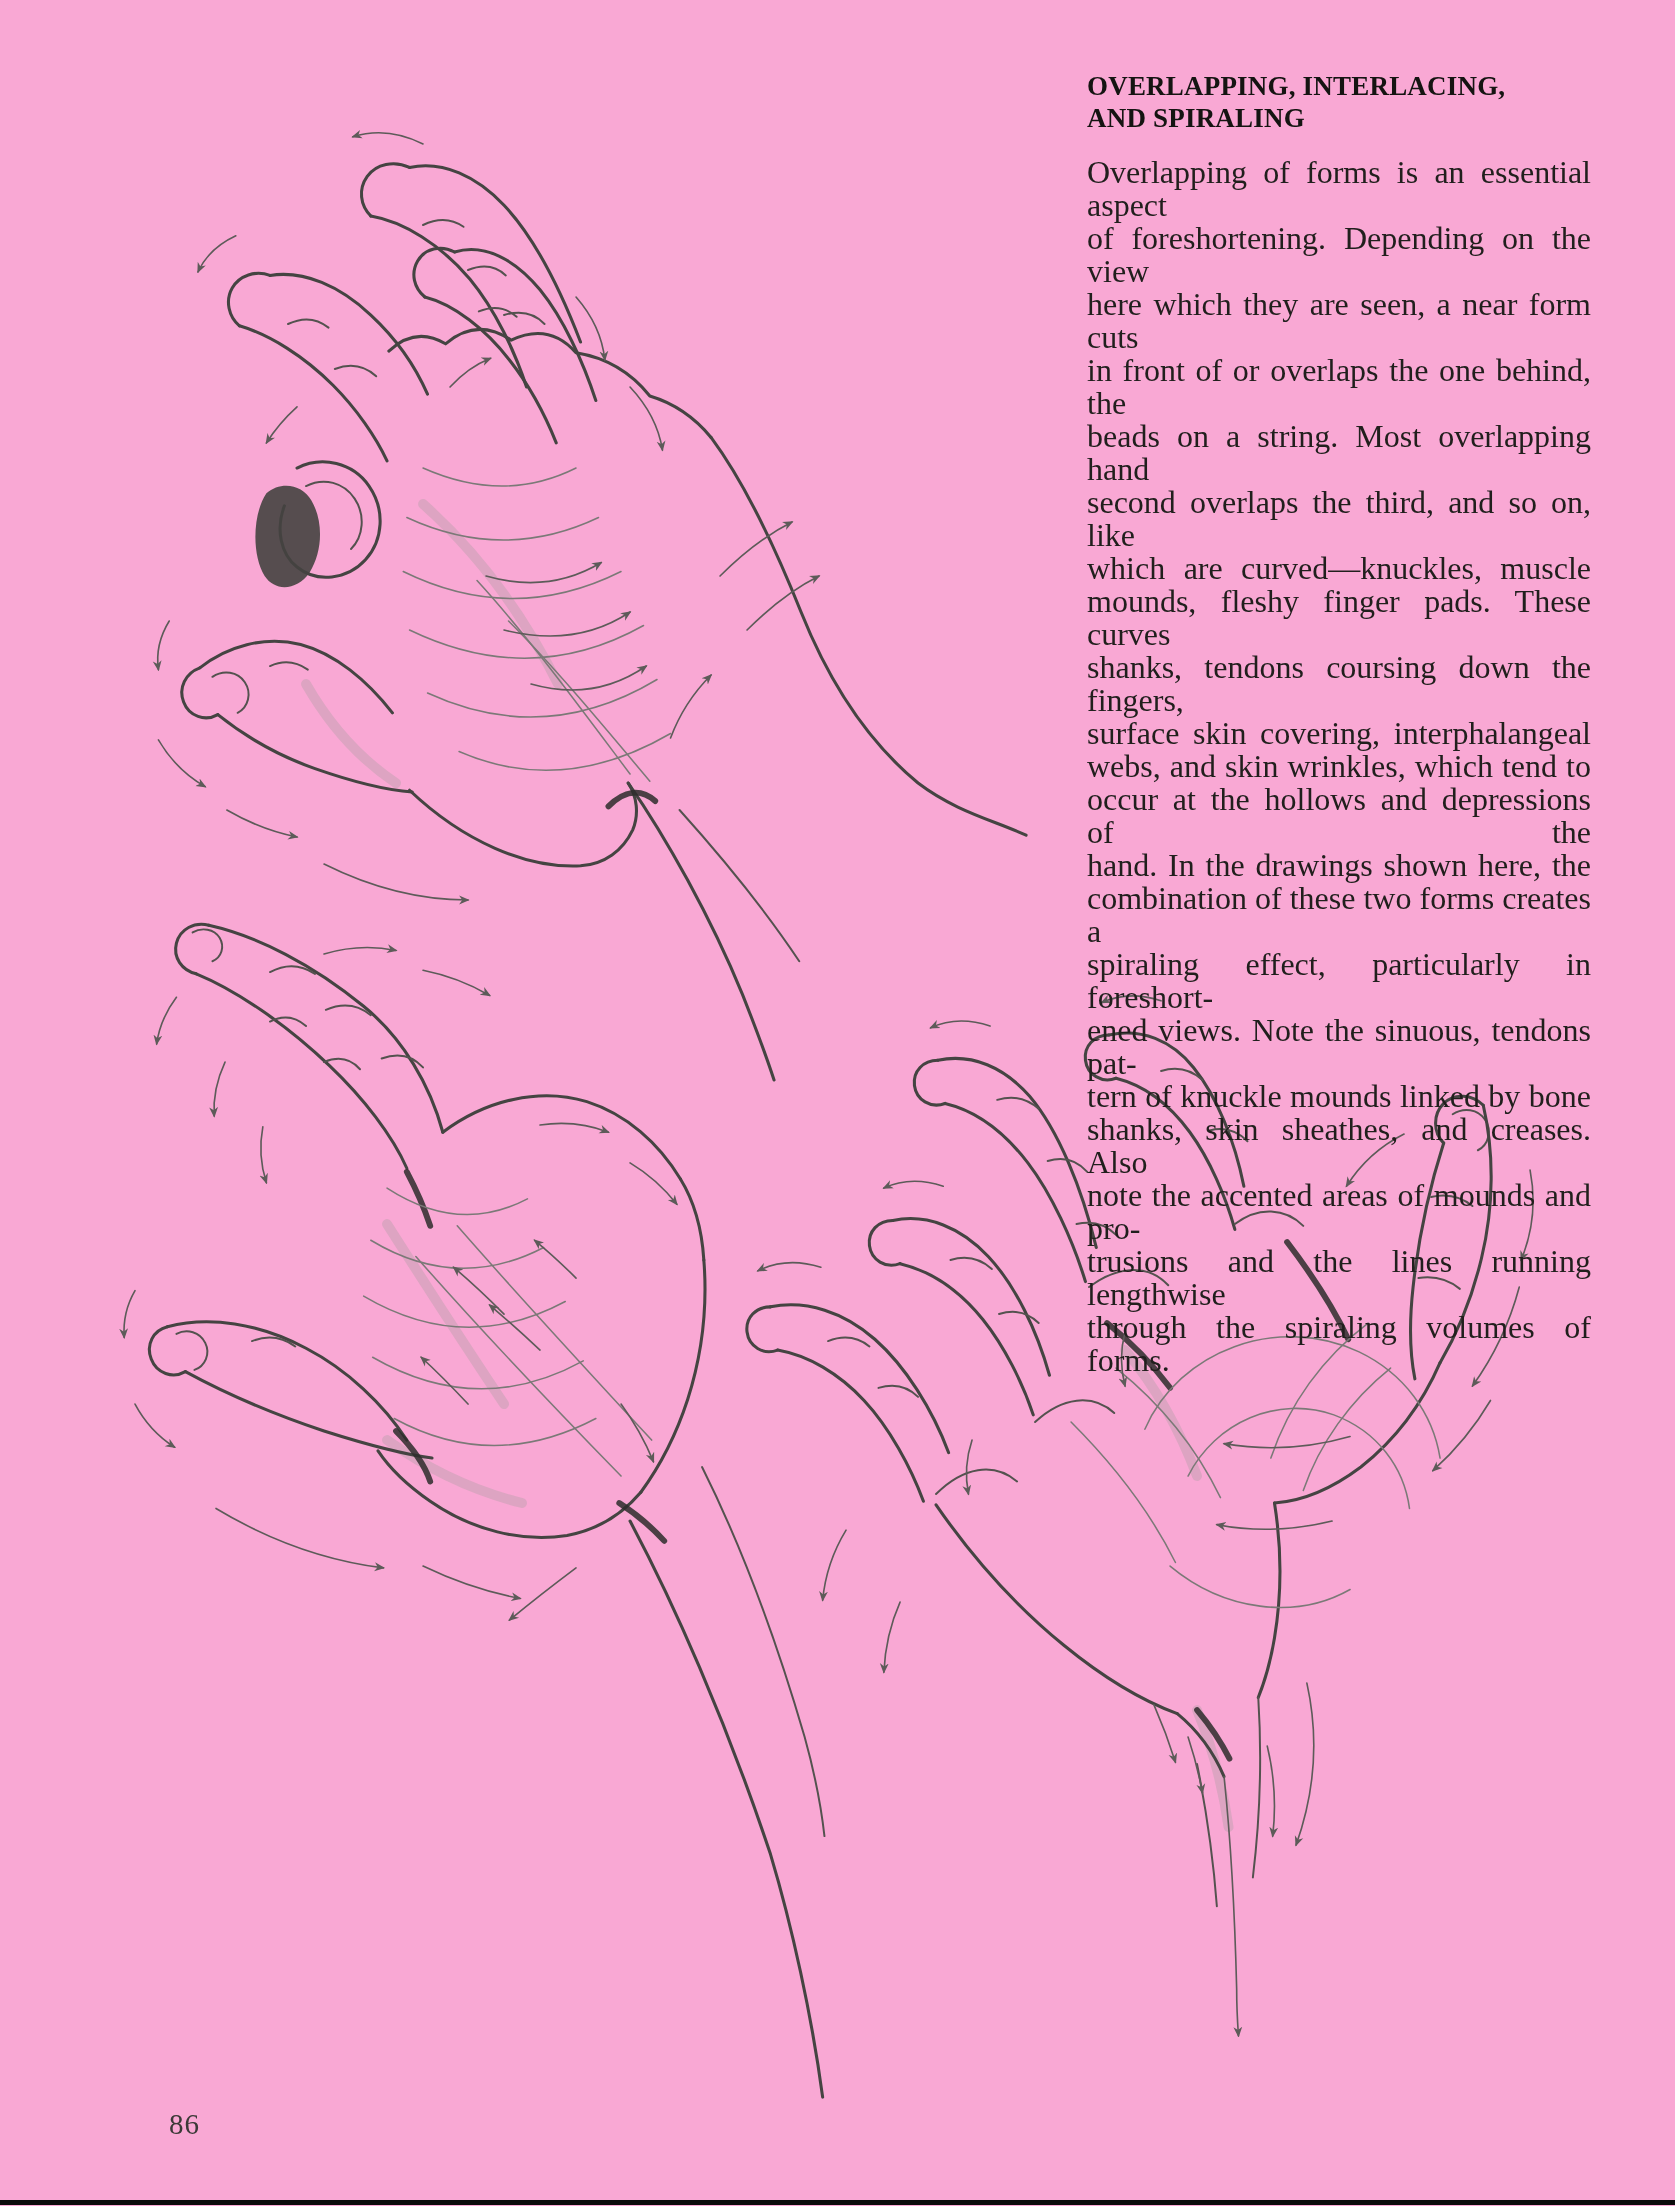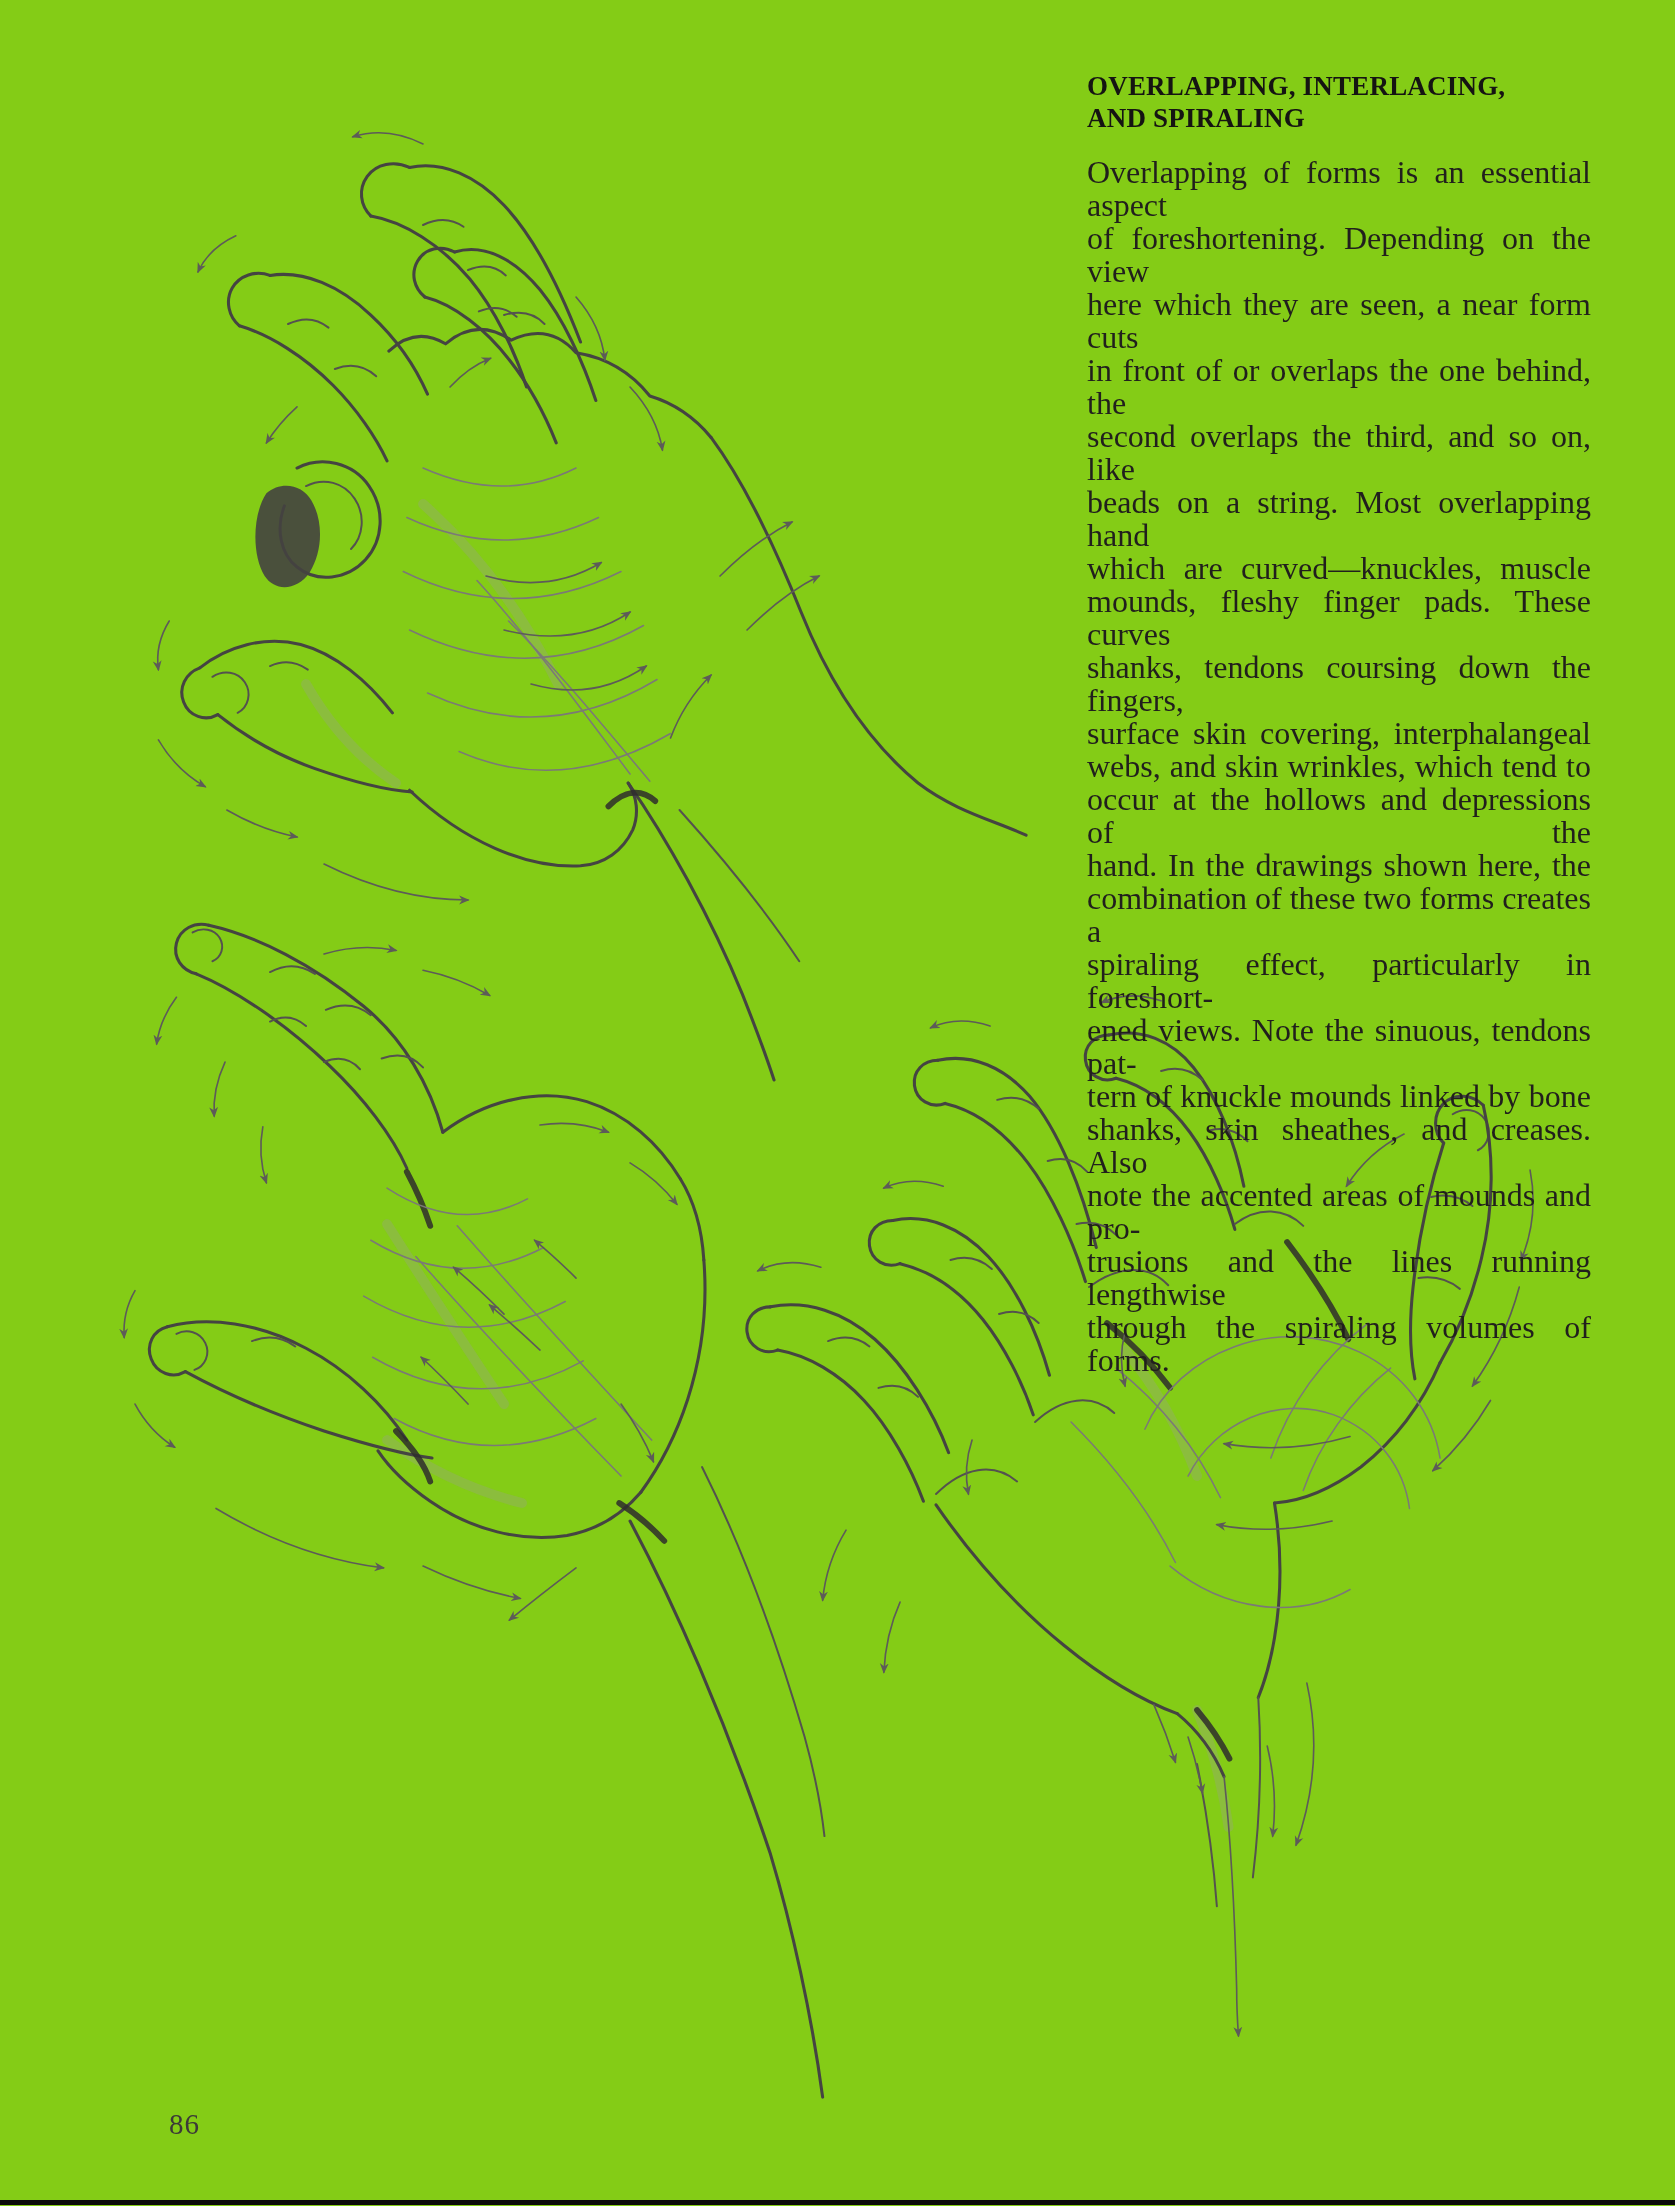--- a/index.html
+++ b/index.html
@@ -1,19 +1,19 @@
 <!DOCTYPE html>
 <html style="font-size:14.4px"><head>
 <meta charset="utf-8">
 <style>
   html,body { margin:0; padding:0; }
   body { width:1675px; height:2206px; position:relative; background:#e9e9e9; }
   .page {
     position:absolute; left:0; top:0; width:1675px; height:2206px;
-    background:#84cc16; overflow:hidden;
+    background:#f9a8d4; overflow:hidden;
     font-family:"Liberation Serif", serif; color:#1e1d1b;
   }
   #art { position:absolute; left:0; top:0; width:1675px; height:2206px; }
 
   .text-col {
     position:absolute; left:1087px; top:70px; width:504px;
   }
   .heading { font-weight:bold; font-size:27px; line-height:32px; letter-spacing:0.2px; color:#151412; }
   .heading .hline { white-space:nowrap; }
   .body-block { margin-top:21.6px; font-size:32px; line-height:33px; color:#211f1d; }
@@ -275,22 +275,22 @@
 
     <div class="hline">OVERLAPPING, INTERLACING,</div>
         <div class="hline">AND SPIRALING</div>
       </div>
     <div class="body-block">
 
     <div class="bl">Overlapping of forms is an essential aspect</div>
         <div class="bl">of foreshortening. Depending on the view</div>
         <div class="bl">here which they are seen, a near form cuts</div>
         <div class="bl">in front of or overlaps the one behind, the</div>
+        <div class="bl">beads on a string. Most overlapping hand</div>
         <div class="bl">second overlaps the third, and so on, like</div>
-        <div class="bl">beads on a string. Most overlapping hand</div>
         <div class="bl">which are curved—knuckles, muscle</div>
         <div class="bl">mounds, fleshy finger pads. These curves</div>
         <div class="bl">shanks, tendons coursing down the fingers,</div>
         <div class="bl">surface skin covering, interphalangeal</div>
         <div class="bl">webs, and skin wrinkles, which tend to</div>
         <div class="bl">occur at the hollows and depressions of the</div>
         <div class="bl">hand. In the drawings shown here, the</div>
         <div class="bl">combination of these two forms creates a</div>
         <div class="bl">spiraling effect, particularly in foreshort-</div>
         <div class="bl">ened views. Note the sinuous, tendons pat-</div>

